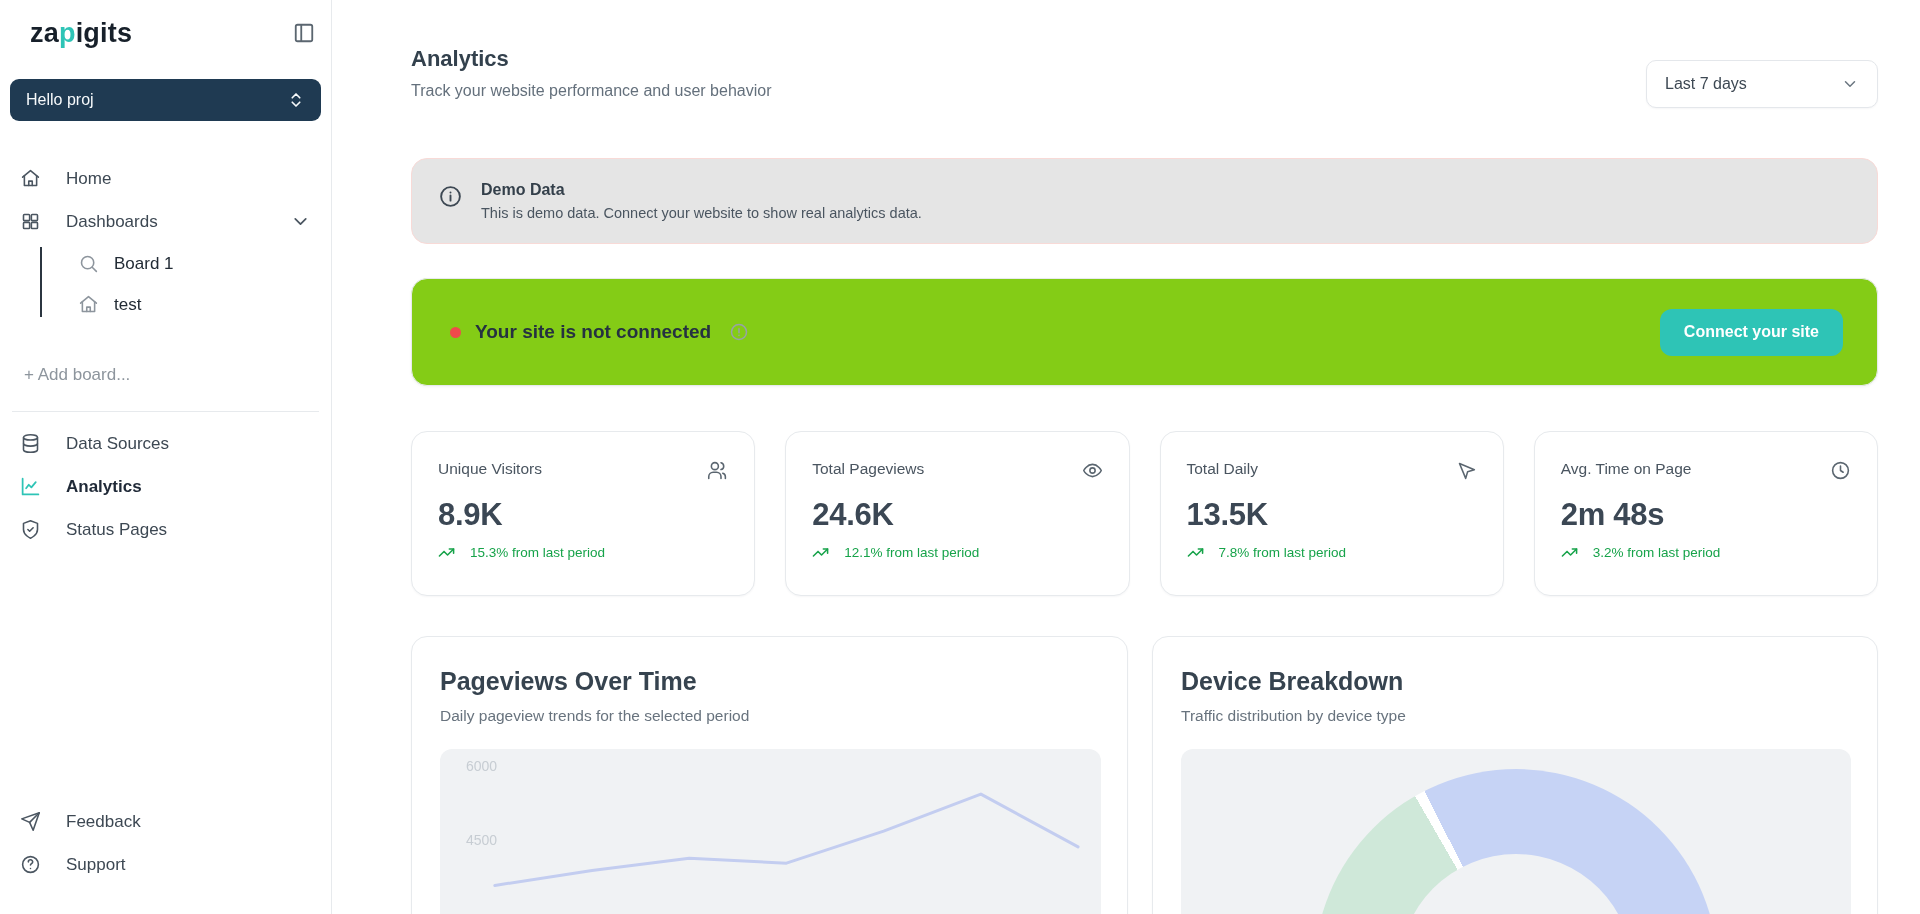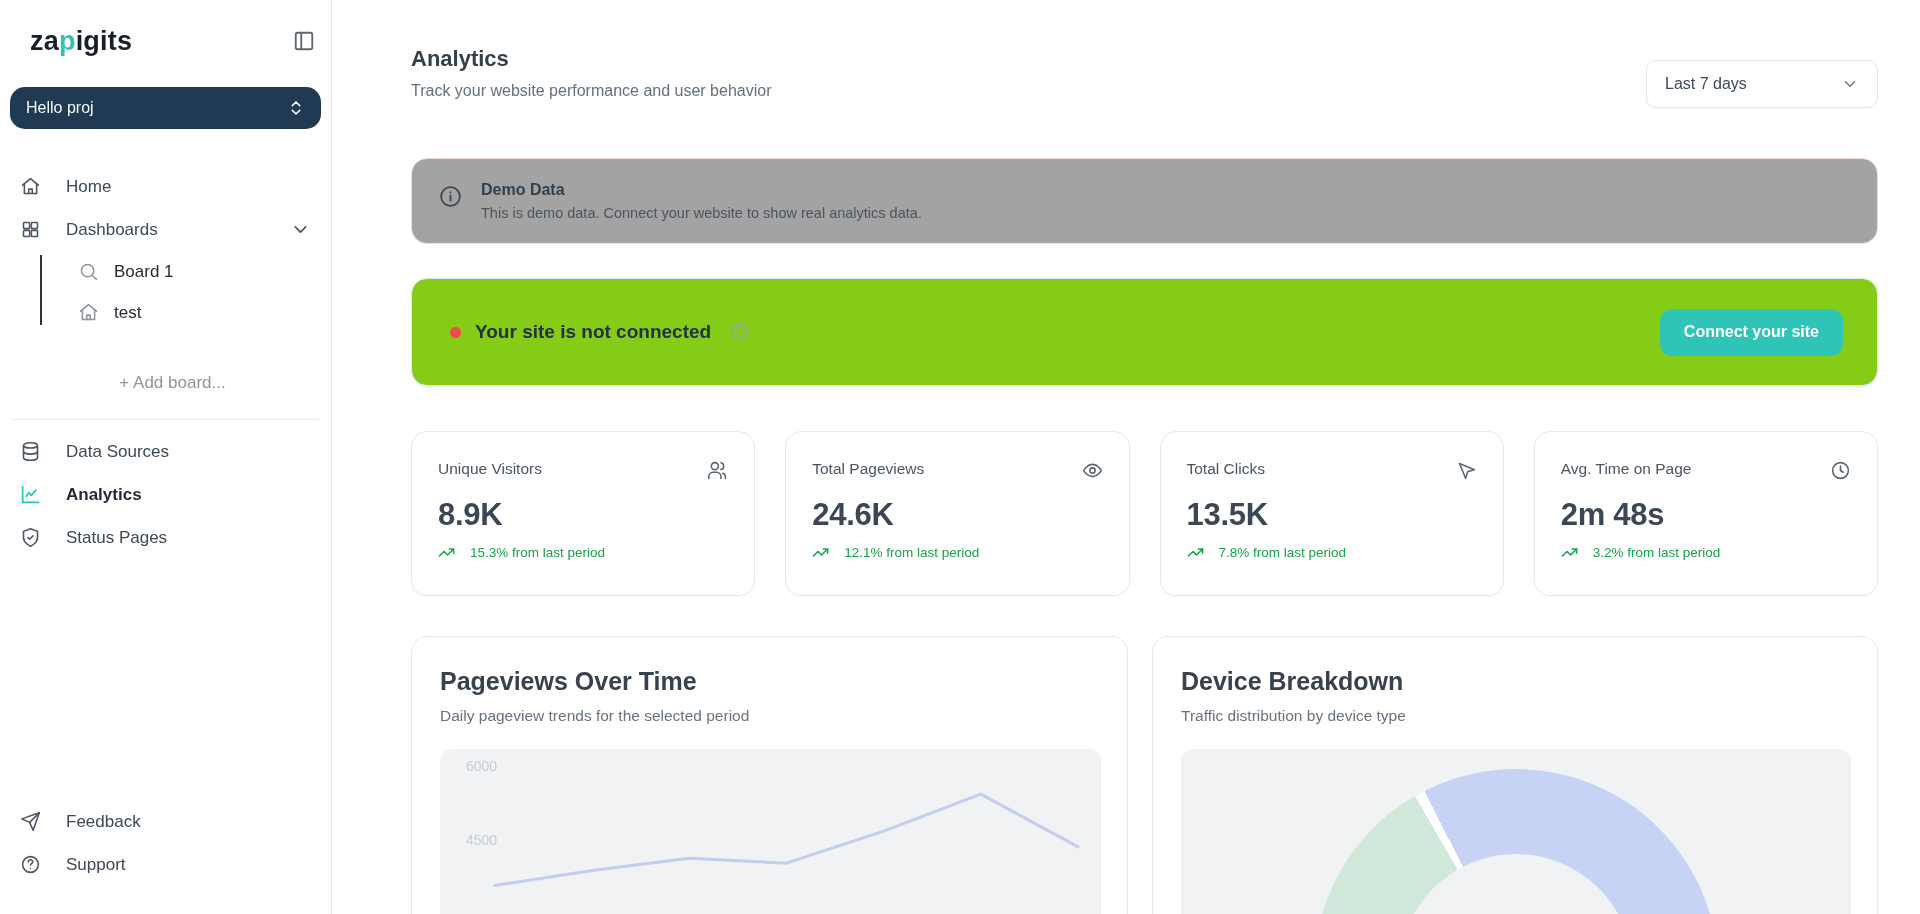--- a/index.html
+++ b/index.html
@@ -1,26 +1,26 @@
 <!DOCTYPE html>
 <html><head>
 <meta charset="utf-8">
 <style>
   * { margin:0; padding:0; box-sizing:border-box; }
   html,body { width:1920px; height:914px; overflow:hidden; background:#ffffff;
     font-family:"Liberation Sans", sans-serif; color:#334155; }
 
   
   .sidebar { position:absolute; left:0; top:0; width:332px; height:914px;
-    background:#fff; border-right:1px solid #e7eaed; padding:16px 10px;text-align:center; }
+    background:#fff; border-right:1px solid #e7eaed; padding:8px 10px; }
   .side-top { display:flex; align-items:flex-start; justify-content:space-between; padding:10px 6px 0 20px; }
   .logo { font-size:27px; font-weight:800; color:#17202a; letter-spacing:.2px; }
   .logo .teal { color:#2ec4b6; }
   .collapse-btn { margin-top:4px; color:#5b6670; cursor:pointer; }
-  .project-btn { margin-top:30px; height:42px; background:#1f3a52; border-radius:15px;
+  .project-btn { margin-top:30px; height:42px; background:#1f3a52; border-radius:9px;
     display:flex; align-items:center; justify-content:space-between; padding:0 16px;
     color:#f6f9fb; font-size:16px; cursor:pointer; }
   .nav { margin-top:36px; }
   .nav-item { display:flex; align-items:center; gap:25px; padding:11px 10px; font-size:17px;
     color:#3d4853; border-radius:8px; cursor:pointer; }
   .nav-item .spacer { flex:1; }
   .nav-item.active .label { font-weight:700; color:#1f2937; }
   .nav-item.active svg.main-ic { color:#2ec4b6; }
   svg.ic { width:21px; height:21px; flex:0 0 auto; color:#4b5661; }
   .sub-wrap { position:relative; margin-left:20px; }
@@ -37,21 +37,21 @@
     padding:46px 42px 0 79px; }
   .header-row { display:flex; justify-content:space-between; align-items:flex-start; }
   .page-title { font-size:22px; font-weight:700; color:#33414d; }
   .page-sub { margin-top:10px; font-size:16px; color:#64707c; }
   .period-select { width:232px; height:48px; border:1px solid #e4e7eb; border-radius:10px;
     display:flex; align-items:center; justify-content:space-between; padding:0 18px;
     font-size:16px; color:#3d4853; background:#fff; cursor:pointer;
     box-shadow:0 1px 2px rgba(16,24,40,.04); }
   .period-select svg { color:#6b7680; }
 
-  .demo-banner { margin-top:50px; background:#a3a3a3; border:1px solid #f8dad7;
+  .demo-banner { margin-top:50px; background:#e5e5e5; border:1px solid #f8dad7;
     border-radius:16px; padding:22px 26px; display:flex; gap:18px; align-items:flex-start; }
   .demo-banner svg { margin-top:3px; color:#3d4853; flex:0 0 auto; }
   .demo-title { font-size:16px; font-weight:600; color:#333f4a; }
   .demo-msg { margin-top:6px; font-size:14.5px; color:#4a5560; }
 
   .connect-card { margin-top:34px; height:108px; border:1px solid #e7eaed; border-radius:16px;
     background:#84cc16; box-shadow:0 1px 3px rgba(16,24,40,.05);
     display:flex; align-items:center; justify-content:space-between; padding:0 34px 0 38px; }
   .conn-left { display:flex; align-items:center; gap:14px; }
   .red-dot { width:11px; height:11px; border-radius:50%; background:#f04b4b; }
@@ -274,21 +274,21 @@
         <svg width="17" height="17" viewBox="0 0 24 24" fill="none" stroke="currentColor" stroke-width="2.2" stroke-linecap="round" stroke-linejoin="round">
             <polyline points="22 7 13.5 15.5 8.5 10.5 2 17"></polyline>
             <polyline points="16 7 22 7 22 13"></polyline>
           </svg>
         <span>12.1% from last period</span>
       </div>
     </div>
 
     <div class="stat-card">
       <div class="stat-top">
-        <span class="stat-label">Total Clicks</span>
+        <span class="stat-label">Total Daily</span>
         <svg width="21" height="21" viewBox="0 0 24 24" fill="none" stroke="currentColor" stroke-width="1.8" stroke-linecap="round" stroke-linejoin="round">
             <path d="m4 4 7.1 17 2.2-7.7L21 11.1 4 4z"></path>
           </svg>
       </div>
       <div class="stat-value">13.5K</div>
       <div class="stat-change">
         <svg width="17" height="17" viewBox="0 0 24 24" fill="none" stroke="currentColor" stroke-width="2.2" stroke-linecap="round" stroke-linejoin="round">
             <polyline points="22 7 13.5 15.5 8.5 10.5 2 17"></polyline>
             <polyline points="16 7 22 7 22 13"></polyline>
           </svg>

